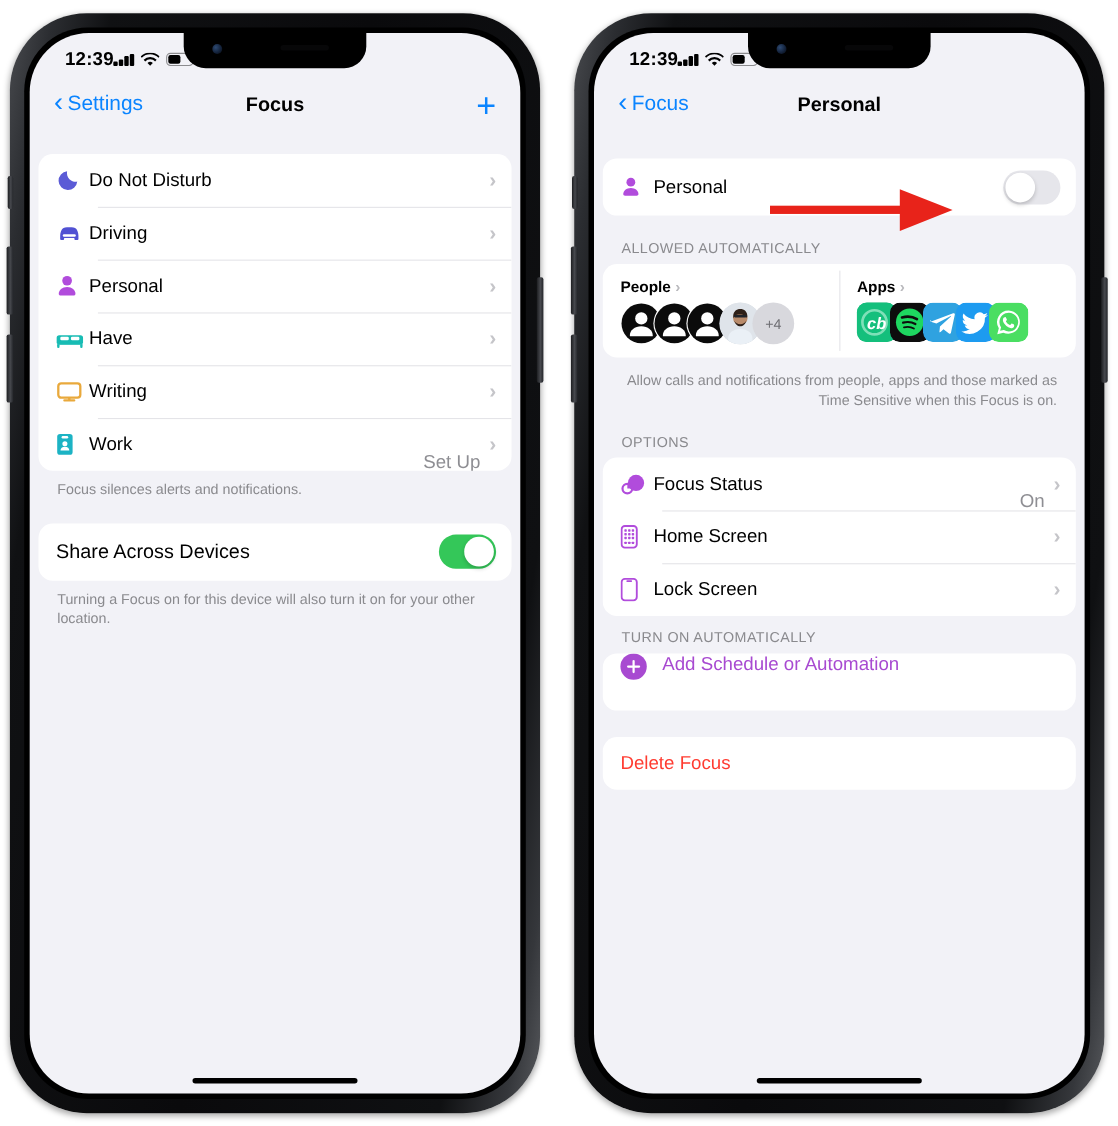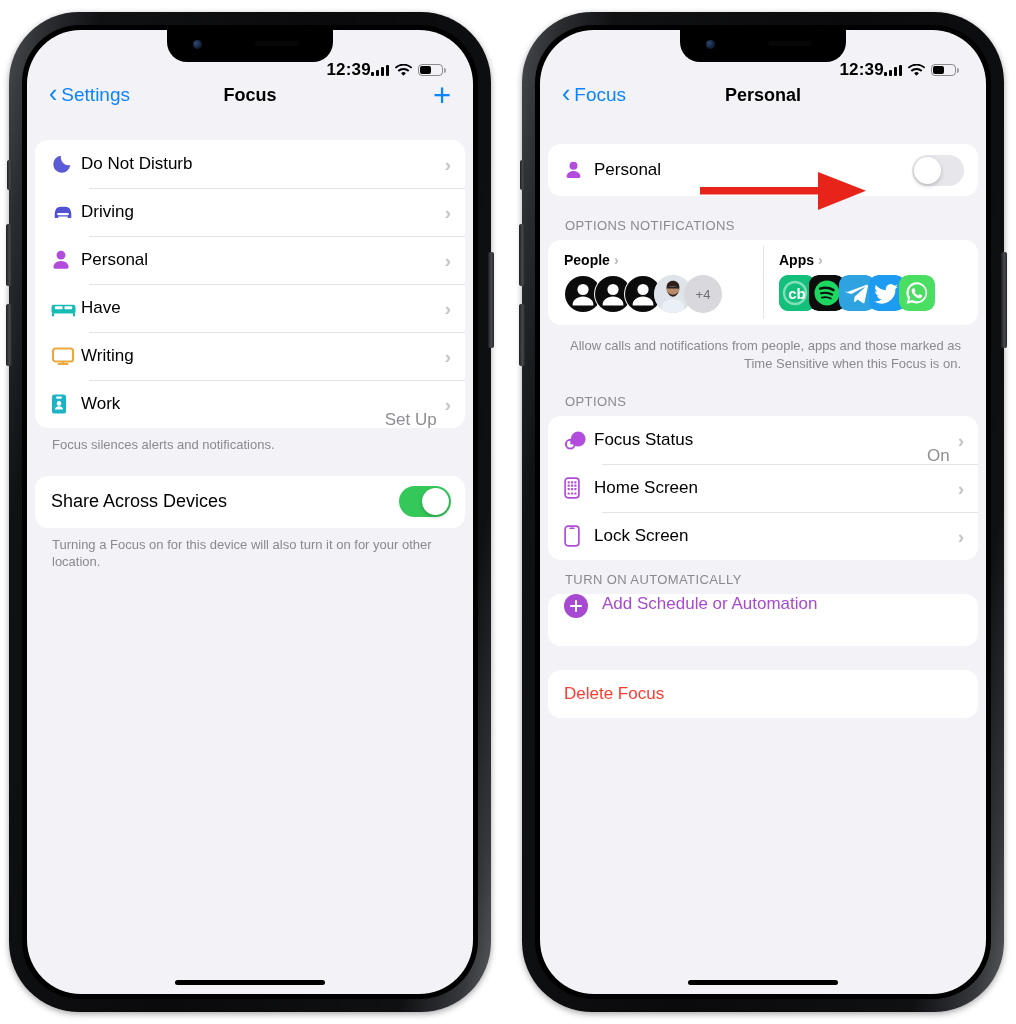--- a/index.html
+++ b/index.html
@@ -57,22 +57,22 @@
     border-radius: 50%;
     background: radial-gradient(circle at 35% 35%, #2e4a72 0%, #14233c 55%, #05070d 100%);
   }
   .notch .spk {
     position: absolute; right: 34px; top: 11px; width: 44px; height: 5px;
     border-radius: 3px; background: #070708;
   }
 
   
   .statusbar {
-    position: absolute; top: 16px; left: 0; right: 0; height: 40px;
-    display: flex; align-items: center; justify-content: flex-end;
+    position: absolute; top: 0; left: 0; right: 0; height: 40px;
+    display: flex; align-items: center; justify-content: flex-start;
     padding: 8px 30px 0 32px;
     z-index: 10;
   }
   .sb-time { font-size: 17px; font-weight: 700; color: #000; letter-spacing: .2px; }
   .sb-right { display: flex; align-items: center; gap: 6px; }
   .bars { display: flex; align-items: flex-end; gap: 1.8px; height: 12px; }
   .bars i { display: block; width: 3.2px; background: #000; border-radius: 1px; }
   .bars i:nth-child(1){height:4px}.bars i:nth-child(2){height:6.5px}
   .bars i:nth-child(3){height:9px}.bars i:nth-child(4){height:11.5px}
   .battery {
@@ -141,21 +141,21 @@
   .an-head .chev { color:#b9b9bd; font-size:14px; font-weight:700; }
   .avatars { display:flex; align-items:center; }
   .avatars > * { margin-left:-8px; }
   .avatars > *:first-child { margin-left:0; }
   .av { width:38px; height:38px; border-radius:50%; background:#fff; overflow:hidden; position:relative; }
   .av.generic { background:#fff; }
   .av.photo { background: linear-gradient(170deg,#dfe3e8 0%,#cfd6de 45%,#c4cbd4 100%); }
   .av.more { background:#d8d8dd; display:flex; align-items:center; justify-content:center;
              font-size:13px; color:#6e6e73; font-weight:500; }
   .appicons { display:flex; align-items:center; }
-  .appicons > * { margin-left:-6px; }
+  .appicons > * { margin-left:-6px;font-style:italic; }
   .appicons > *:first-child { margin-left:0; }
   .app { width:36px; height:36px; border-radius:9px; overflow:hidden; position:relative;
          display:flex; align-items:center; justify-content:center; }
 
   
   .add-row { display:flex; align-items:flex-start; height:52px; padding:0 16px; }
   .add-label { font-size:17px; color:#a84ad1; margin-left:14px; }
   .plus-circle {
     width:24px; height:24px; border-radius:50%; background:#a84ad1;
     display:flex; align-items:center; justify-content:center; flex-shrink:0;
@@ -378,21 +378,21 @@
                   <path d="M10 12c-4.4 0-7.6 2.9-7.6 6.1 0 1 .7 1.6 1.8 1.6h11.6c1.1 0 1.8-.6 1.8-1.6C17.6 14.9 14.4 12 10 12z" fill="#b14cdc"></path>
                 </svg>
               </div>
               <div class="row-label">Personal</div>
               <div class="toggle off">
                   <div class="knob"></div>
                 </div>
             </div>
           </div>
 
-          <div class="grouphdr" style="margin-top:22px">OPTIONS NOTIFICATIONS</div>
+          <div class="grouphdr" style="margin-top:22px">ALLOWED AUTOMATICALLY</div>
 
           <div class="an-wrap">
             <div class="an-col">
               <div class="an-head">
                 <span>People</span>
                 <span class="chev">›</span>
               </div>
               <div class="avatars">
                 <div class="av generic">
                   <svg width="38" height="38" viewBox="0 0 38 38">

